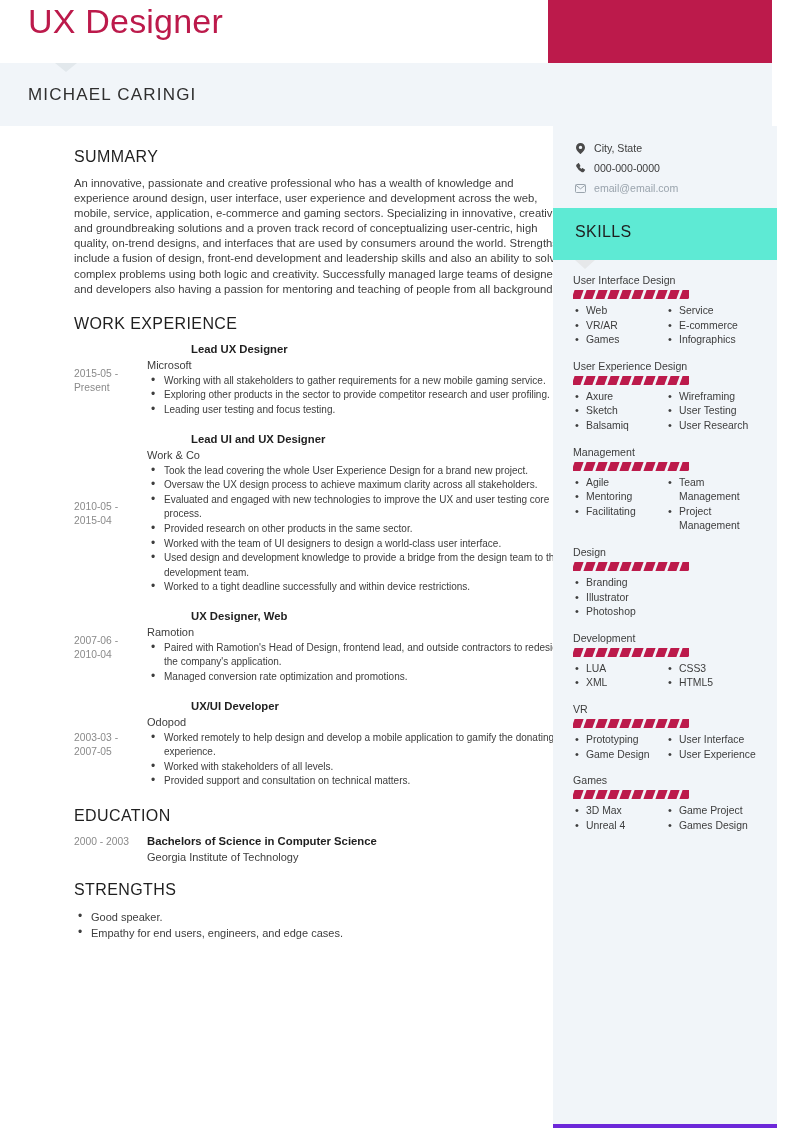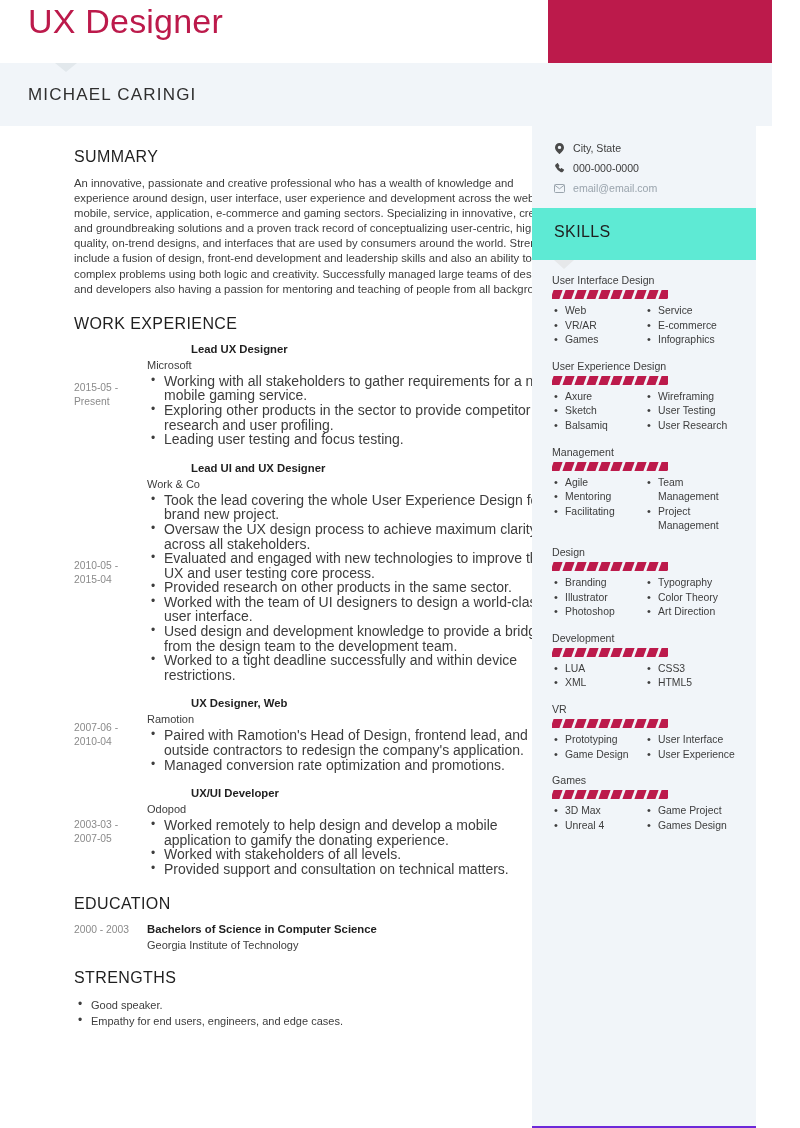--- a/index.html
+++ b/index.html
@@ -55,21 +55,21 @@
   .job { display:flex; margin-bottom:15px;align-items:center; }
   .job-dates {
     width:73px; flex:none; font-size:10.3px; line-height:14px;
     color:#8a8a8a; padding-top:1px;
   }
   .job-body { flex:1; }
   .job-title { font-size:11.3px; font-weight:bold; color:#1f1f1f; margin-bottom:4px;padding-left:44px; }
   .job-org { font-size:11px; color:#3d3d3d; margin-bottom:3px; }
   .job-list { list-style:none; }
   .job-list li {
-    position:relative; font-size:14px; line-height:14.6px;
+    position:relative; font-size:10px; line-height:14.6px;
     padding-left:17px; color:#3d3d3d;
   }
   .job-list li::before {
     content:"\2022"; position:absolute; left:4px; top:-1px; font-size:12px; color:#3d3d3d;
   }
 
   .edu { display:flex; }
   .edu-dates { width:73px; flex:none; font-size:10.3px; color:#8a8a8a; padding-top:1px; }
   .edu-body { flex:1; }
   .edu-degree { font-size:11.3px; font-weight:bold; color:#1f1f1f; margin-bottom:4px; }
@@ -78,22 +78,22 @@
   .strength-list { list-style:none; margin-top:2px; }
   .strength-list li {
     position:relative; font-size:11px; line-height:16px; padding-left:17px; color:#3d3d3d;
   }
   .strength-list li::before {
     content:"\2022"; position:absolute; left:4px; top:-1px; font-size:12px; color:#3d3d3d;
   }
 
   
   .sidebar {
-    position:absolute; left:532px; top:126px; width:224px; height:1002px;
-    background:#f1f5f9; border-bottom:2px solid #6d28d9;
+    position:absolute; left:553px; top:126px; width:224px; height:1002px;
+    background:#f1f5f9; border-bottom:4px solid #6d28d9;
   }
   .contact { padding:12px 0 10px 0; }
   .contact-row {
     display:flex; align-items:center; gap:8px;
     padding:4px 0 4px 22px; font-size:10.6px; color:#3d3d3d;
   }
   .contact-row .ci { width:11px; display:flex; justify-content:center; color:#4a4a4a; }
   .contact-row.muted, .contact-row.muted .ci { color:#9aa4ad; }
 
   .skills-head {
@@ -377,27 +377,20 @@
             <i></i>
           </div>
           <div class="skill-cols">
             <div class="skill-col">
               <ul>
                 <li>Branding</li>
                 <li>Illustrator</li>
                 <li>Photoshop</li>
               </ul>
             </div>
-            <div class="skill-col">
-              <ul>
-                <li>Typography</li>
-                <li>Color Theory</li>
-                <li>Art Direction</li>
-              </ul>
-            </div>
           </div>
         </div>
         <div class="skill-group">
           <div class="skill-name">Development</div>
           <div class="skill-bar">
             <i></i>
             <i></i>
             <i></i>
             <i></i>
             <i></i>

